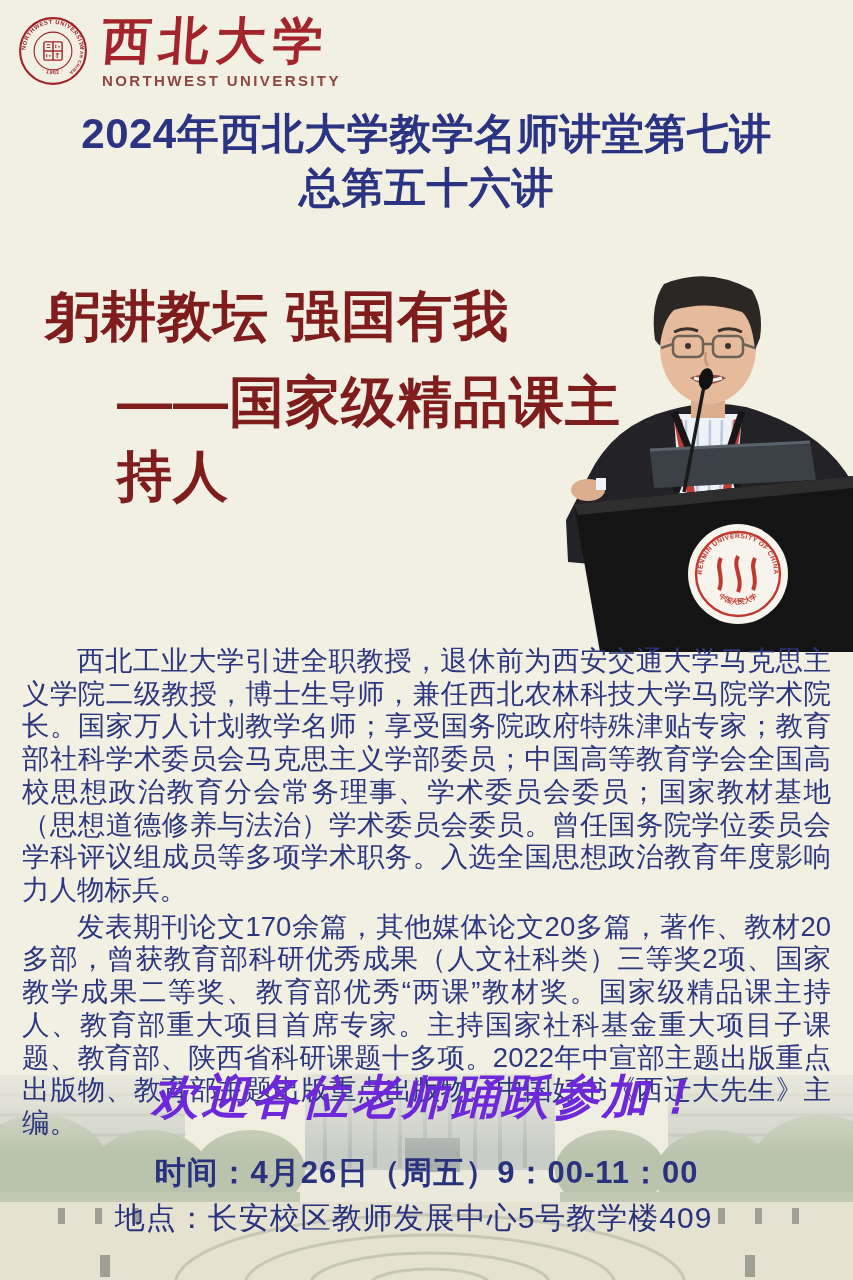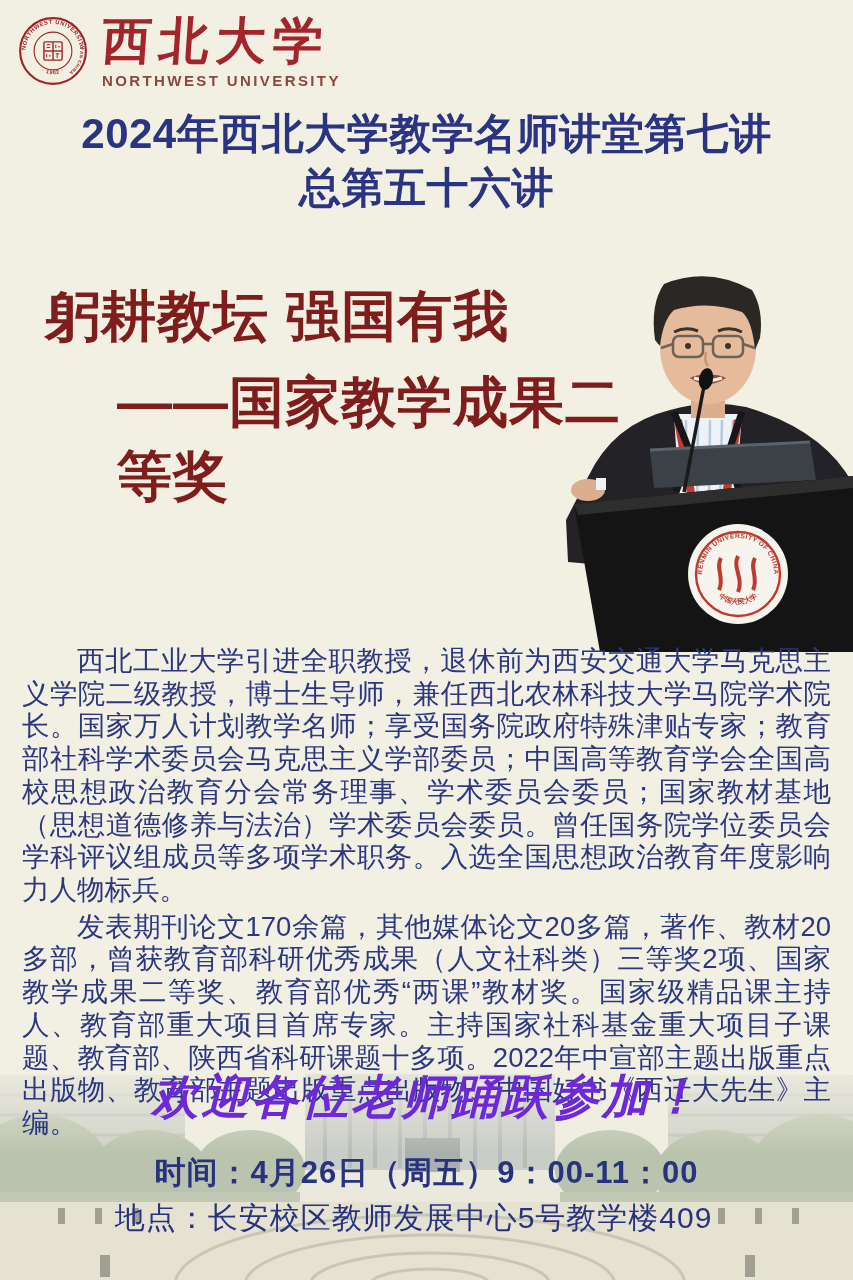--- a/index.html
+++ b/index.html
@@ -168,21 +168,21 @@
     </div>
   </div>
 
   <div class="series">
     <div>2024年西北大学教学名师讲堂第七讲</div>
     <div>总第五十六讲</div>
   </div>
 
   <div class="headline">
     <div class="h1">躬耕教坛 强国有我</div>
-    <div class="h2">——国家教学成果二等奖</div>
+    <div class="h2">——国家级精品课主持人</div>
   </div>
 
   <div class="photo">
     <svg viewBox="0 0 295 400" width="295" height="400">
 
       <path d="M112,158 Q55,172 30,225 L8,268 L10,310 L295,335 L295,232 Q266,178 188,155 Q150,147 112,158 Z" fill="#232327"></path>
 
       <polygon points="116,162 184,162 176,262 122,262" fill="#eef2f6"></polygon>
       <g stroke="#b9c9de" stroke-width="2.5">
         <line x1="128" y1="168" x2="128" y2="258"></line>

